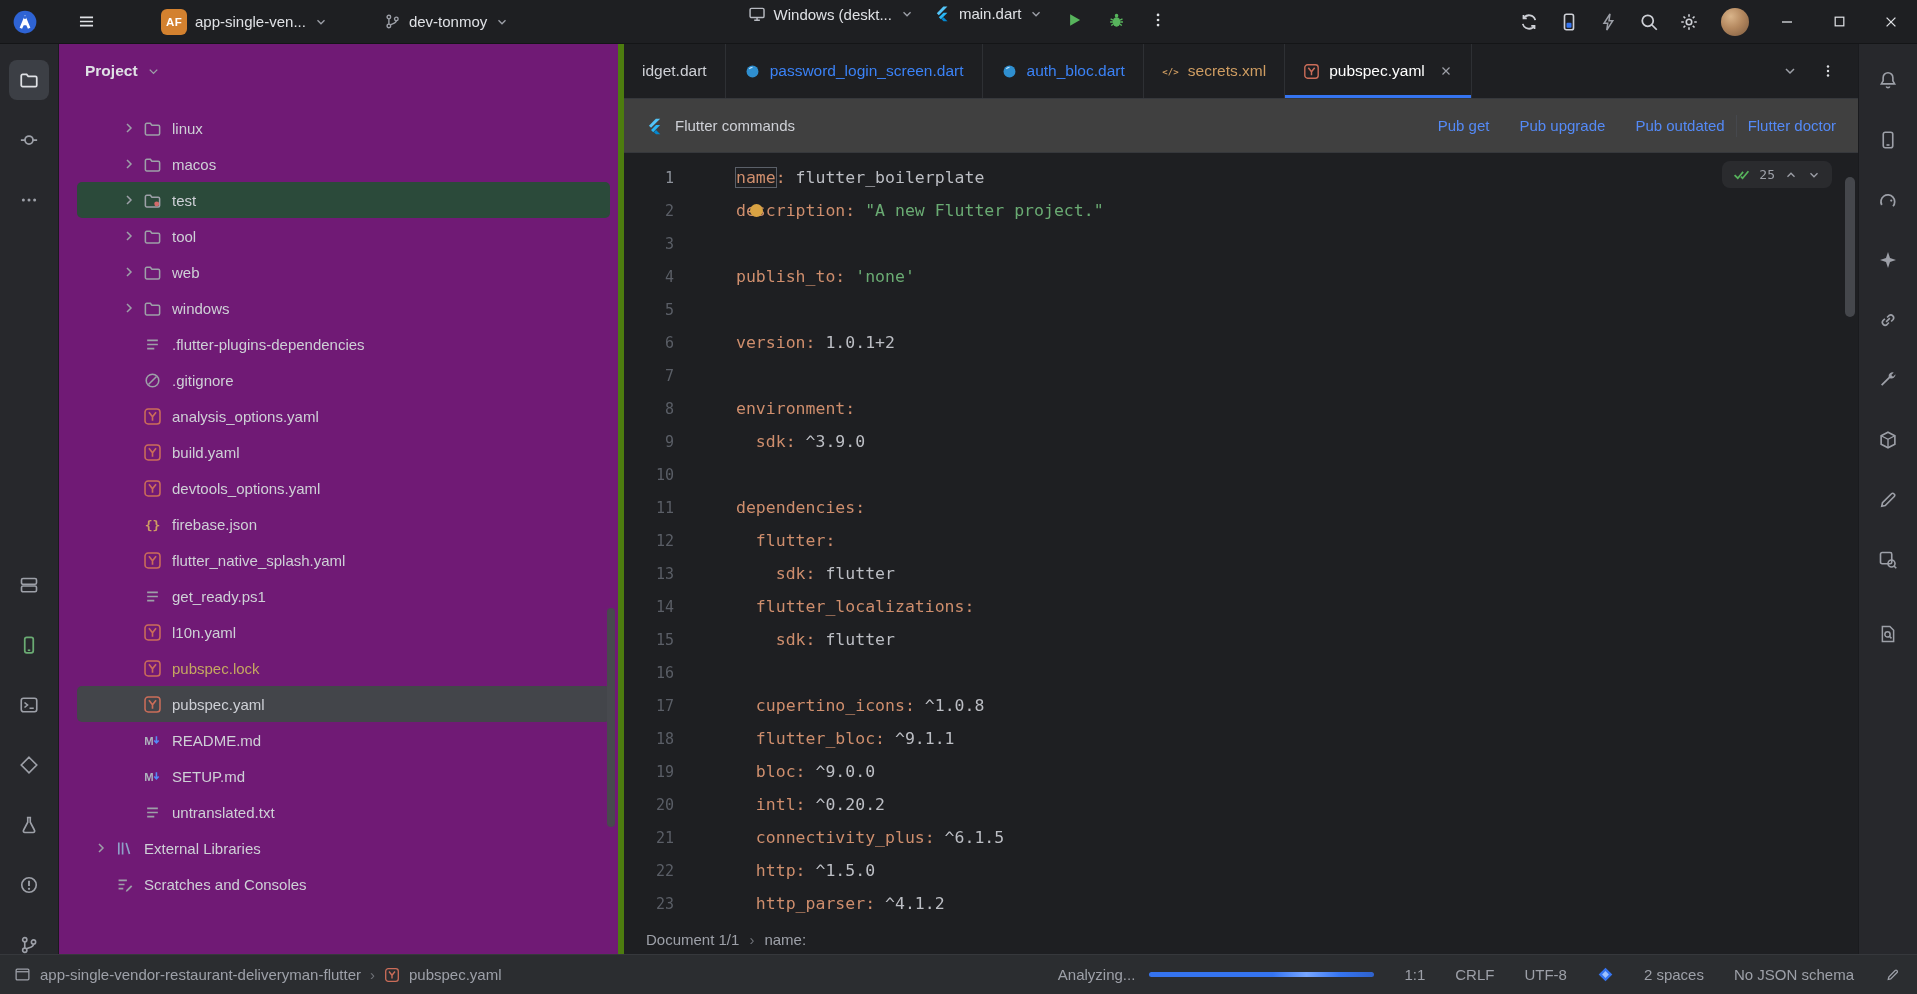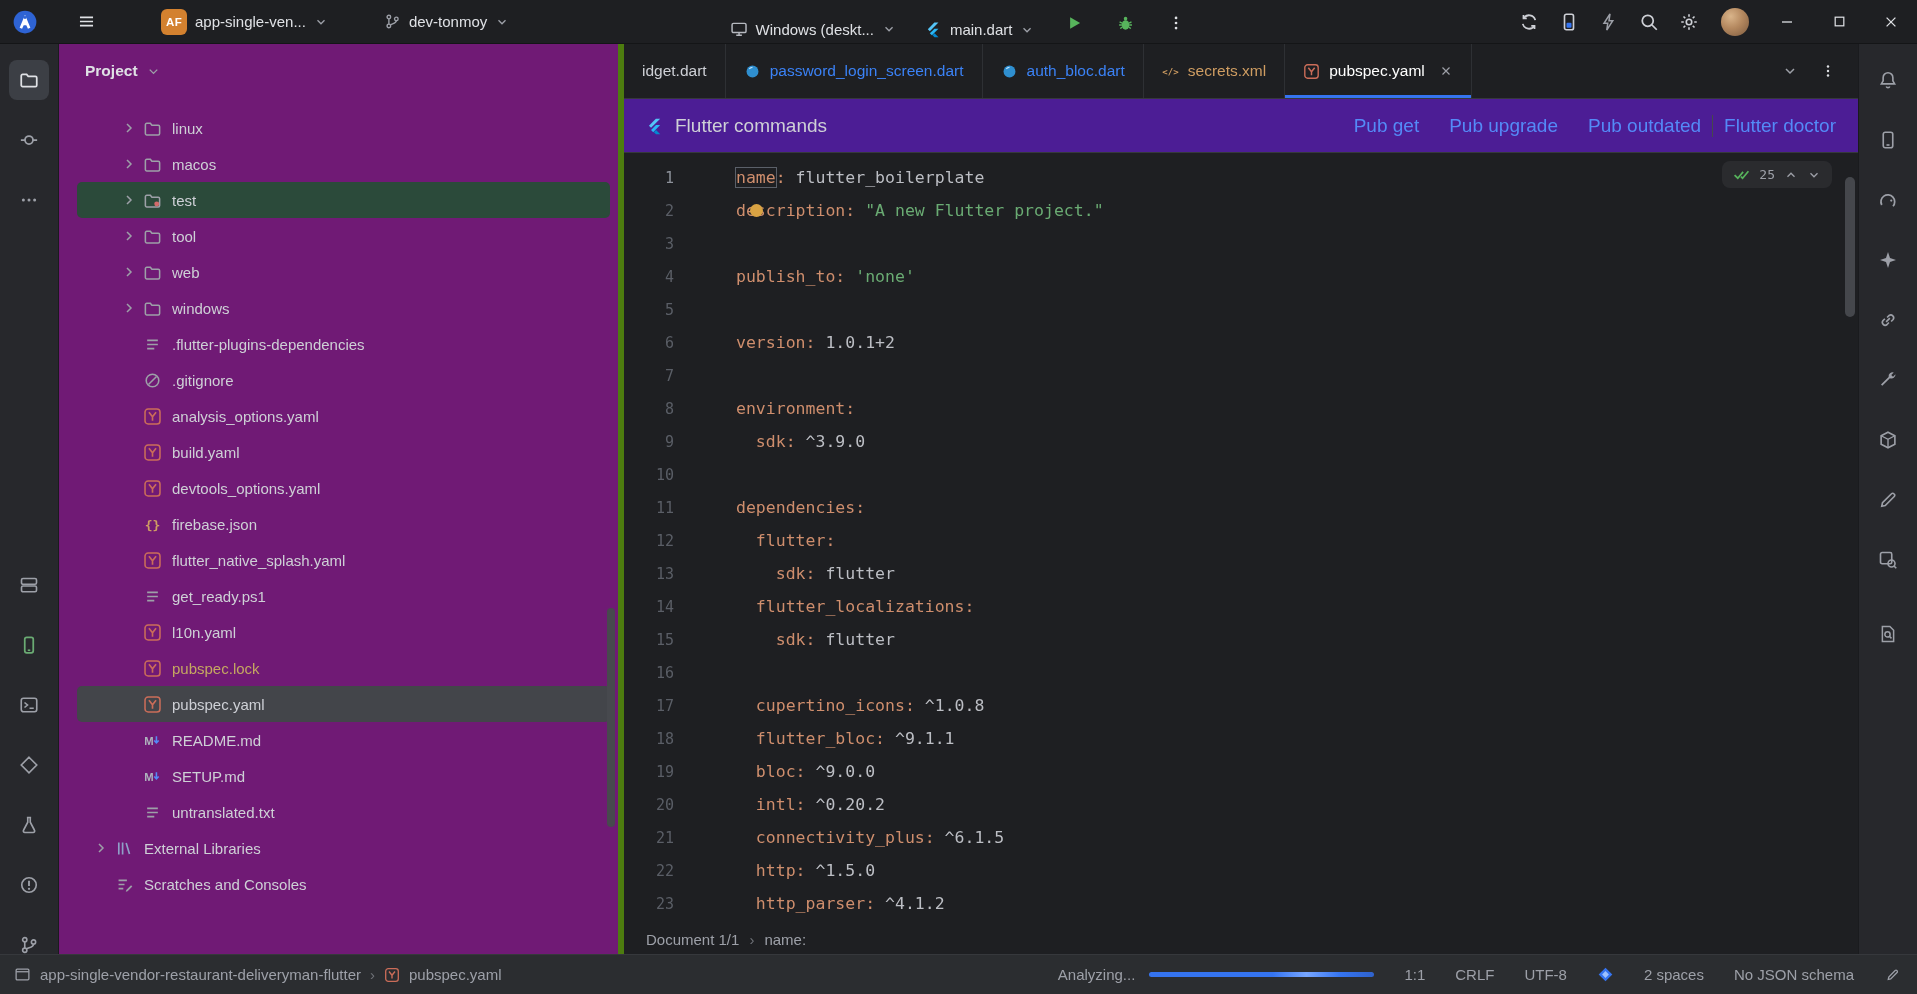--- a/index.html
+++ b/index.html
@@ -8,21 +8,21 @@
 svg{display:block}
 #app{width:100%;height:100%;display:flex;flex-direction:column}
 
 
 .titlebar{height:44px;flex:none;display:flex;align-items:center;background:#1e1f22;
   border-bottom:1px solid #141517;position:relative;padding-left:12px;z-index:5}
 .tb-left{display:flex;align-items:center;gap:28px}
 .tb-group{display:flex;align-items:center;gap:8px;padding:5px 9px;border-radius:6px}
 .tb-label{font-size:15px;color:#dfe1e5;white-space:nowrap}
 .tb-center{position:absolute;left:50%;transform:translateX(-50%);display:flex;
-  align-items:flex-end;gap:11px;height:100%}
+  align-items:flex-start;gap:2px;height:100%}
 .tb-right{margin-left:auto;display:flex;align-items:center;height:100%}
 .tb-icon-btn{width:40px;height:40px;display:flex;align-items:center;justify-content:center;border-radius:6px}
 .win-btn{width:52px;height:44px;display:flex;align-items:center;justify-content:center}
 .badge-af{width:26px;height:26px;border-radius:6px;background:#d3812f;color:#fff;font-weight:700;
   font-size:11.5px;display:flex;align-items:center;justify-content:center;letter-spacing:.3px}
 .avatar{width:28px;height:28px;border-radius:50%;margin:0 12px;
   background:radial-gradient(circle at 35% 30%,#d9b48a 0%,#b4885f 45%,#7c5a3e 100%)}
 .ml18{margin-left:18px}.ml10{margin-left:10px}
 
 
@@ -58,22 +58,22 @@
 .tab{display:flex;align-items:center;gap:9px;padding:0 18px;border-right:1px solid #2e3034;
   position:relative;font-size:15.5px;color:#ced0d6}
 .tab.clipped{}
 .tab.sel::after{content:"";position:absolute;left:0;right:0;bottom:0;height:3px;background:#3574f0}
 .tab.sel .tab-label{color:#fff}
 .tab-label.c-modified{color:#3b82f6}
 .tab-label.c-ignored{color:#cf9d62}
 .tab-close{margin-left:5px;display:flex}
 .tab-controls{margin-left:auto;display:flex;align-items:center;gap:22px;padding:0 22px}
 
-.banner{height:55px;flex:none;background:#4c1d95;border-top:1px solid #36383c;border-bottom:1px solid #36383c;
-  display:flex;align-items:center;gap:11px;padding:0 22px;font-size:19px}
+.banner{height:55px;flex:none;background:#404040;border-top:1px solid #36383c;border-bottom:1px solid #36383c;
+  display:flex;align-items:center;gap:11px;padding:0 22px;font-size:15px}
 .banner-title{color:#ced0d6}
 .banner-links{margin-left:auto;display:flex;align-items:center;gap:30px}
 .blink{color:#548af7}
 .banner-divider{width:1px;height:22px;background:#46484d}
 
 .code-area{flex:1;min-height:0;position:relative;overflow:hidden;padding-top:8px;
   font-family:"DejaVu Sans Mono",monospace}
 .code-line{display:flex;height:33px;align-items:center;white-space:pre;font-size:16.5px}
 .ln{flex:none;width:64px;text-align:right;padding-right:14px;font-size:15px;color:#5a5e66;
   font-family:"DejaVu Sans Mono",monospace}

